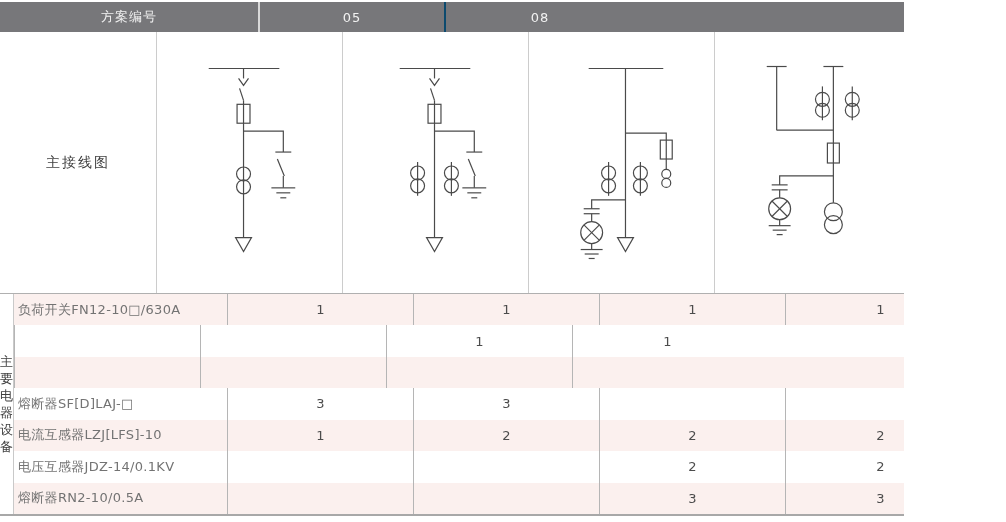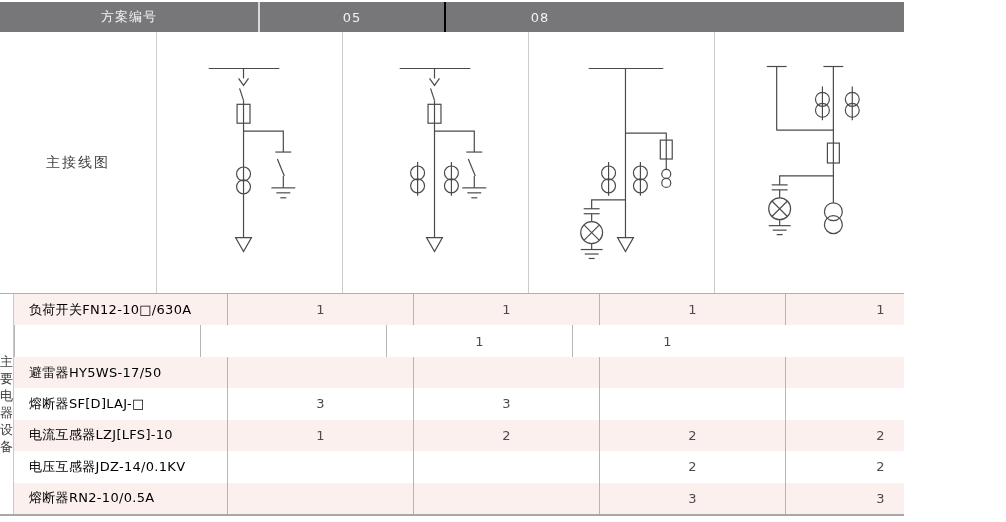--- a/index.html
+++ b/index.html
@@ -24,21 +24,21 @@
   .hcell {
     display:flex;
     align-items:center;
     justify-content:center;
     color:#f2f2f2;
     font-size:13px;
     letter-spacing:1px;
   }
   .hcell.c0 { width:258px; }
   .hcell.c1, .hcell.c2, .hcell.c3 { width:186px; border-left:2px solid #d9d9d9; }
-  .hcell.c4 { width:190px; border-left:2px solid #000000; }
+  .hcell.c4 { width:190px; border-left:2px solid #0c4a6e; }
   
   .diagram-row {
     height:261px;
     display:flex;
     background:#ffffff;
   }
   .dcell {
     display:flex;
     align-items:center;
     justify-content:center;
@@ -83,23 +83,23 @@
     flex:1;
     display:flex;
     align-items:stretch;
     background:#ffffff;
   }
   .erow.pink { background:#fbf0ee; }
   .erow .name {
     width:213px;
     display:flex;
     align-items:center;
-    padding-left:15px;
+    padding-left:4px;
     font-size:13px;
-    color:#000000;
+    color:#737373;
     letter-spacing:0.3px;
   }
   .erow .q {
     width:186px;
     border-left:1px solid #b5b5b5;
     display:flex;
     align-items:center;
     justify-content:center;
     font-size:13px;
     color:#4c4c4c;
@@ -249,21 +249,20 @@
       </div>
 
       <div class="erow">
         <div class="q"></div>
         <div class="q"></div>
         <div class="q">1</div>
         <div class="q last">1</div>
       </div>
 
       <div class="erow pink">
-        <div class="name">避雷器HY5WS-17/50</div>
         <div class="q"></div>
         <div class="q"></div>
         <div class="q"></div>
         <div class="q last"></div>
       </div>
 
       <div class="erow">
         <div class="name">熔断器SF[D]LAJ-□</div>
         <div class="q">3</div>
         <div class="q">3</div>

